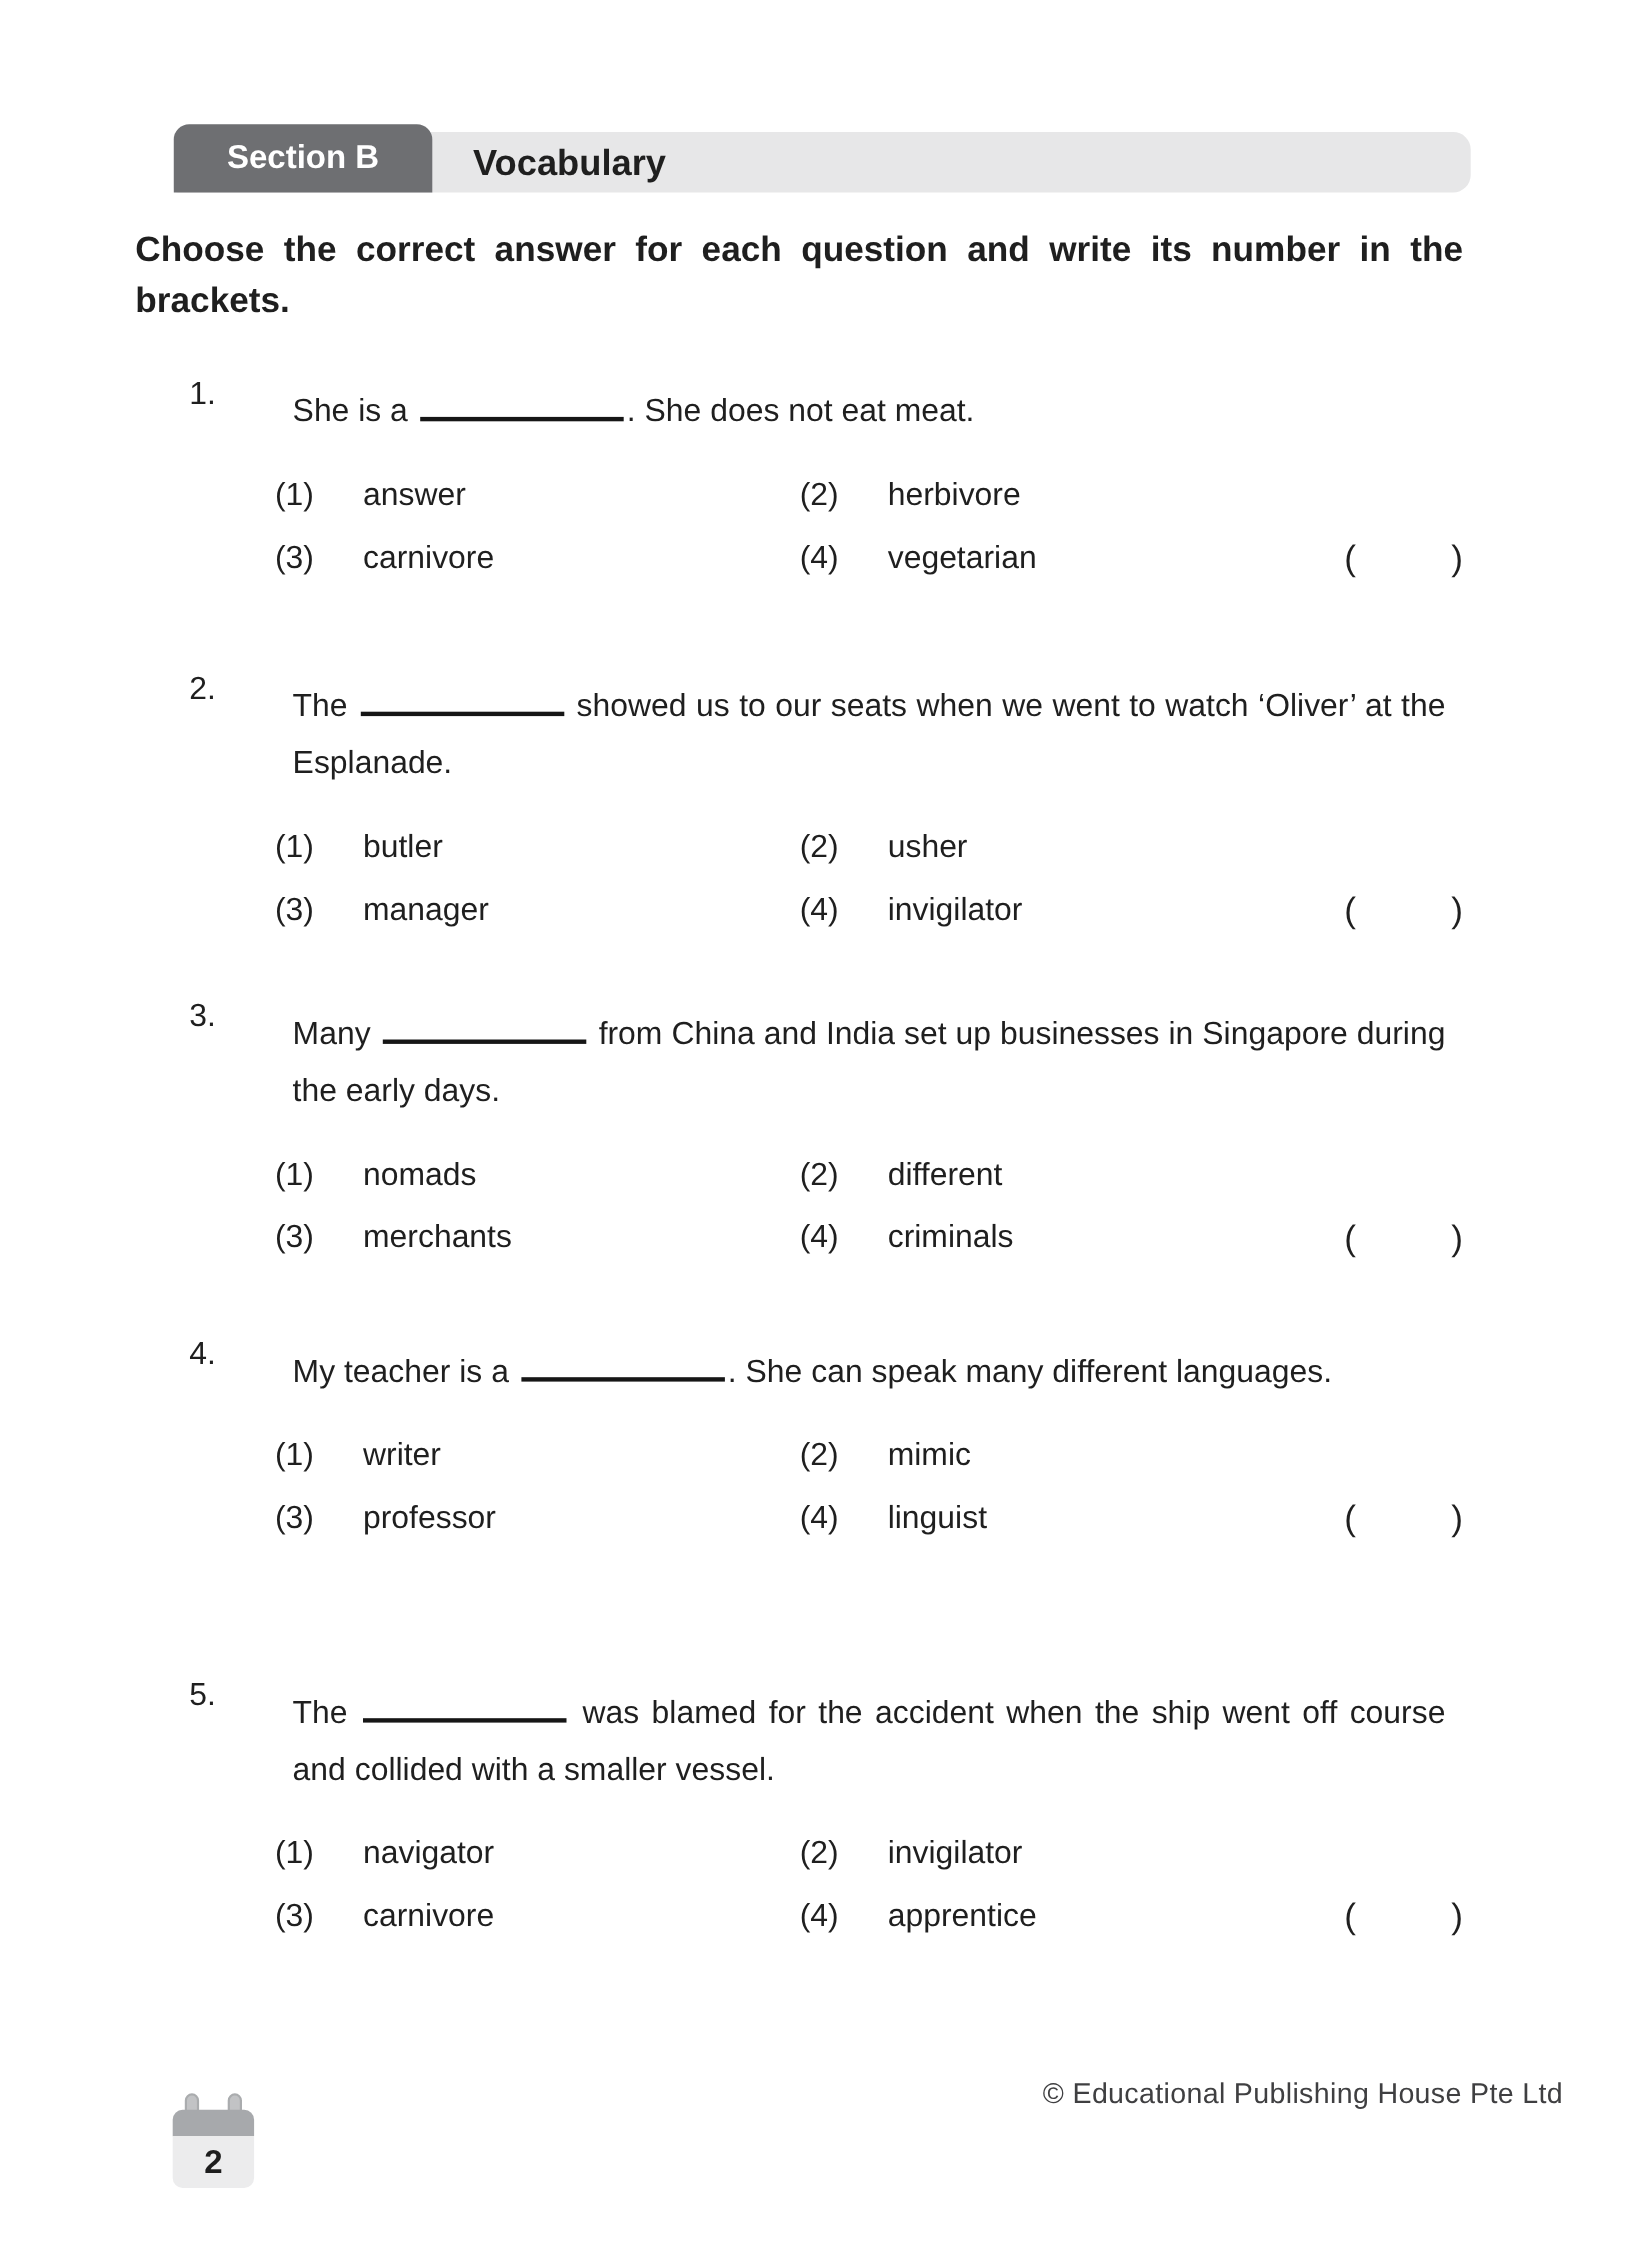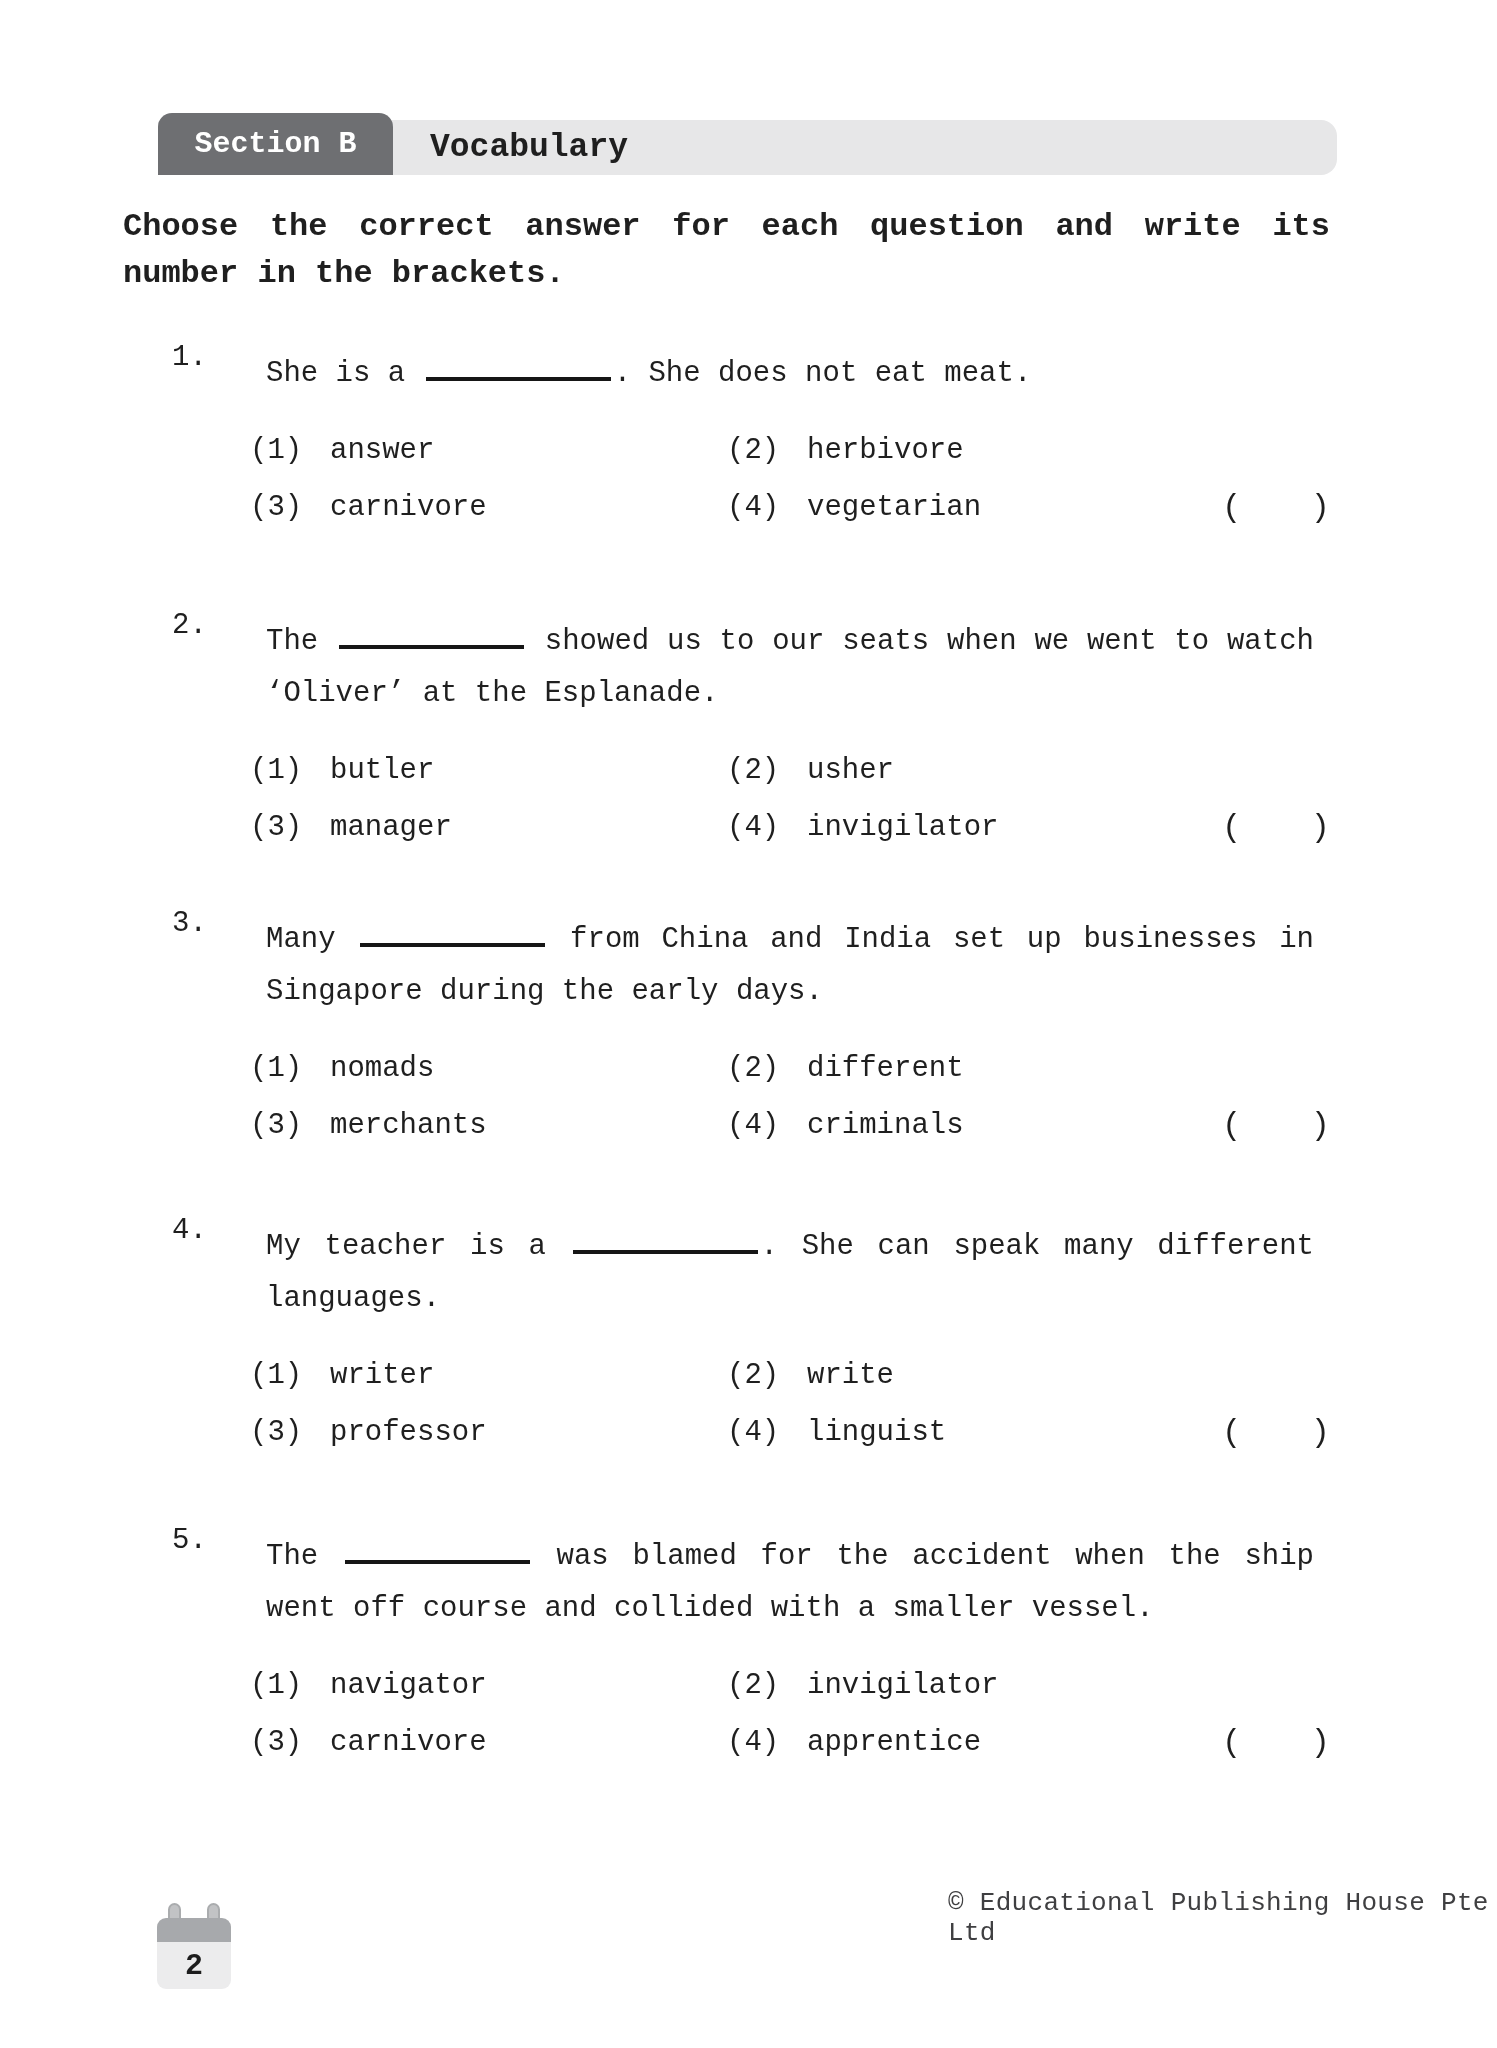--- a/index.html
+++ b/index.html
@@ -4,21 +4,21 @@
 <style>
   :root{
     --tab:#6e6f72;
     --bar:#e7e7e8;
     --text:#1f1f1f;
     --copyright:#3f3f41;
   }
   html,body{margin:0;padding:0;background:#ffffff;}
   .page{
     position:relative;width:1497px;height:2048px;background:#ffffff;
-    font-family:Liberation Mono, monospace;color:var(--text);overflow:hidden;
+    font-family:Liberation Sans, sans-serif;color:var(--text);overflow:hidden;
   }
   
   .section-header{position:absolute;left:158px;top:113px;width:1179px;height:62px;}
   .section-bar{position:absolute;left:0;top:7px;width:100%;height:55px;background:var(--bar);
     border-radius:4px 16px 16px 4px;}
   .section-tab{position:absolute;left:0;top:0;width:235px;height:62px;background:var(--tab);
     border-radius:14px 14px 0 0;display:flex;align-items:center;justify-content:center;}
   .section-tab span{color:#ffffff;font-weight:bold;font-size:30px;}
   .section-title{position:absolute;left:272px;top:7px;height:55px;display:flex;align-items:center;
     font-weight:bold;font-size:33px;color:var(--text);}
@@ -145,21 +145,21 @@
   </div>
 
   <div class="question q3">
     <span class="qnum">4.</span>
     <p class="qtext"><span> My teacher is a </span><span class="blank"></span><span>. She can speak many different languages. </span></p>
     <div class="opts">
       <div class="opt-row">
         <span class="onum c1">(1)</span>
         <span class="oword c1">writer</span>
         <span class="onum c2">(2)</span>
-        <span class="oword c2">write</span>
+        <span class="oword c2">mimic</span>
       </div>
       <div class="opt-row">
         <span class="onum c1">(3)</span>
         <span class="oword c1">professor</span>
         <span class="onum c2">(4)</span>
         <span class="oword c2">linguist</span>
         <span class="answer-brackets">
           <span>(</span>
           <span>)</span>
         </span>

